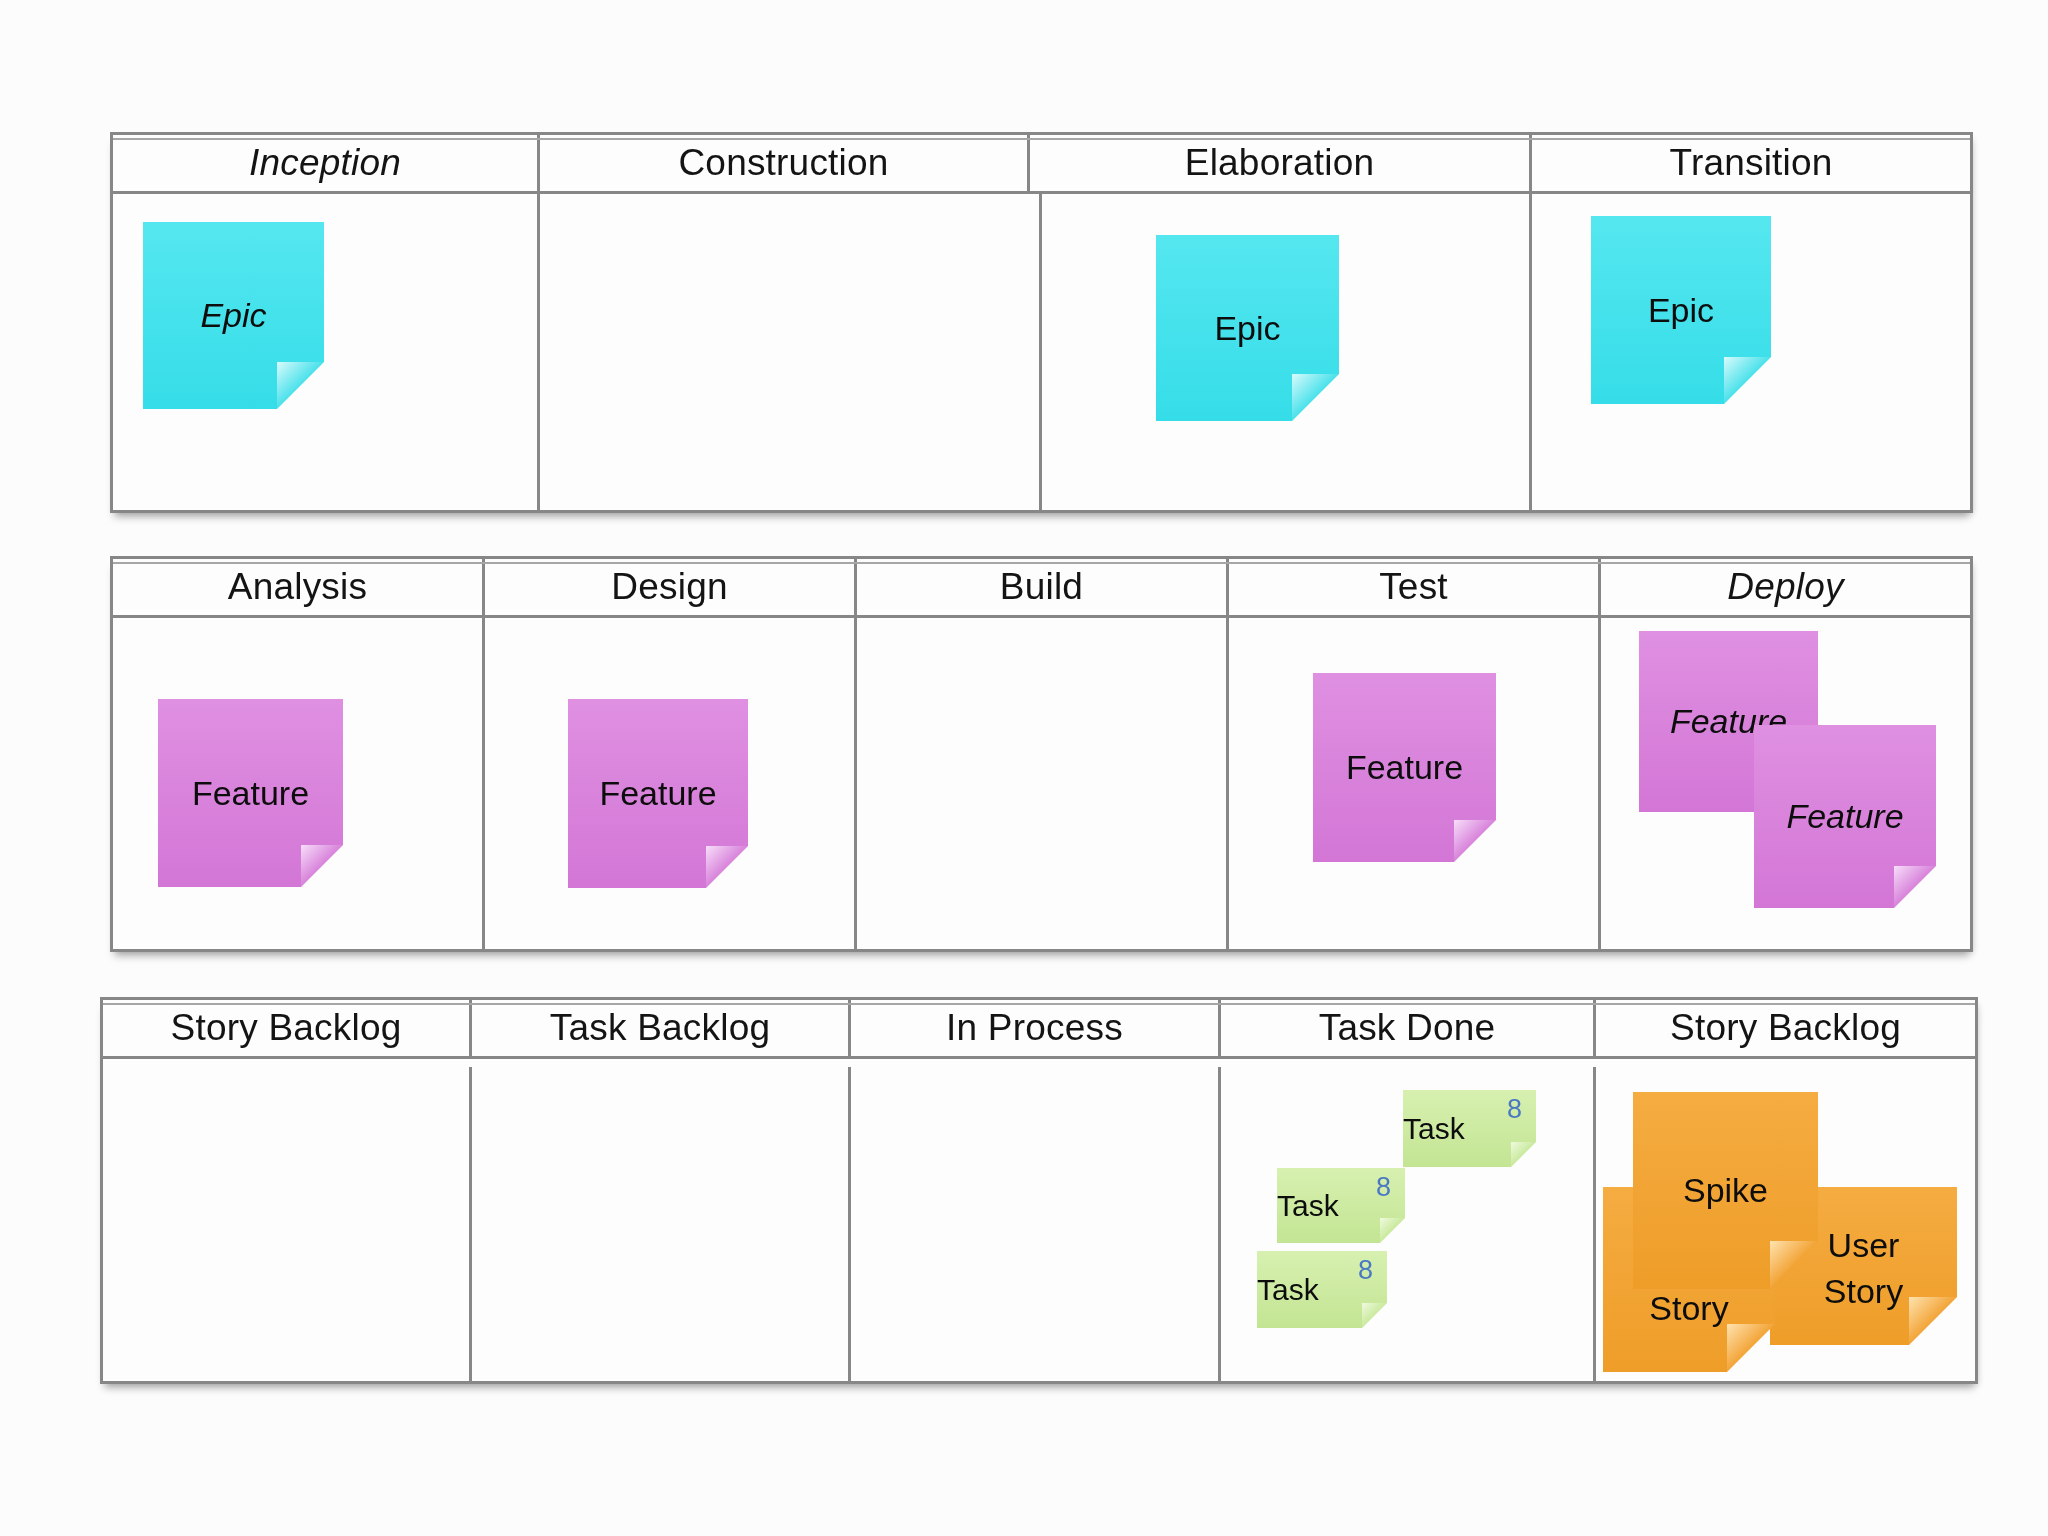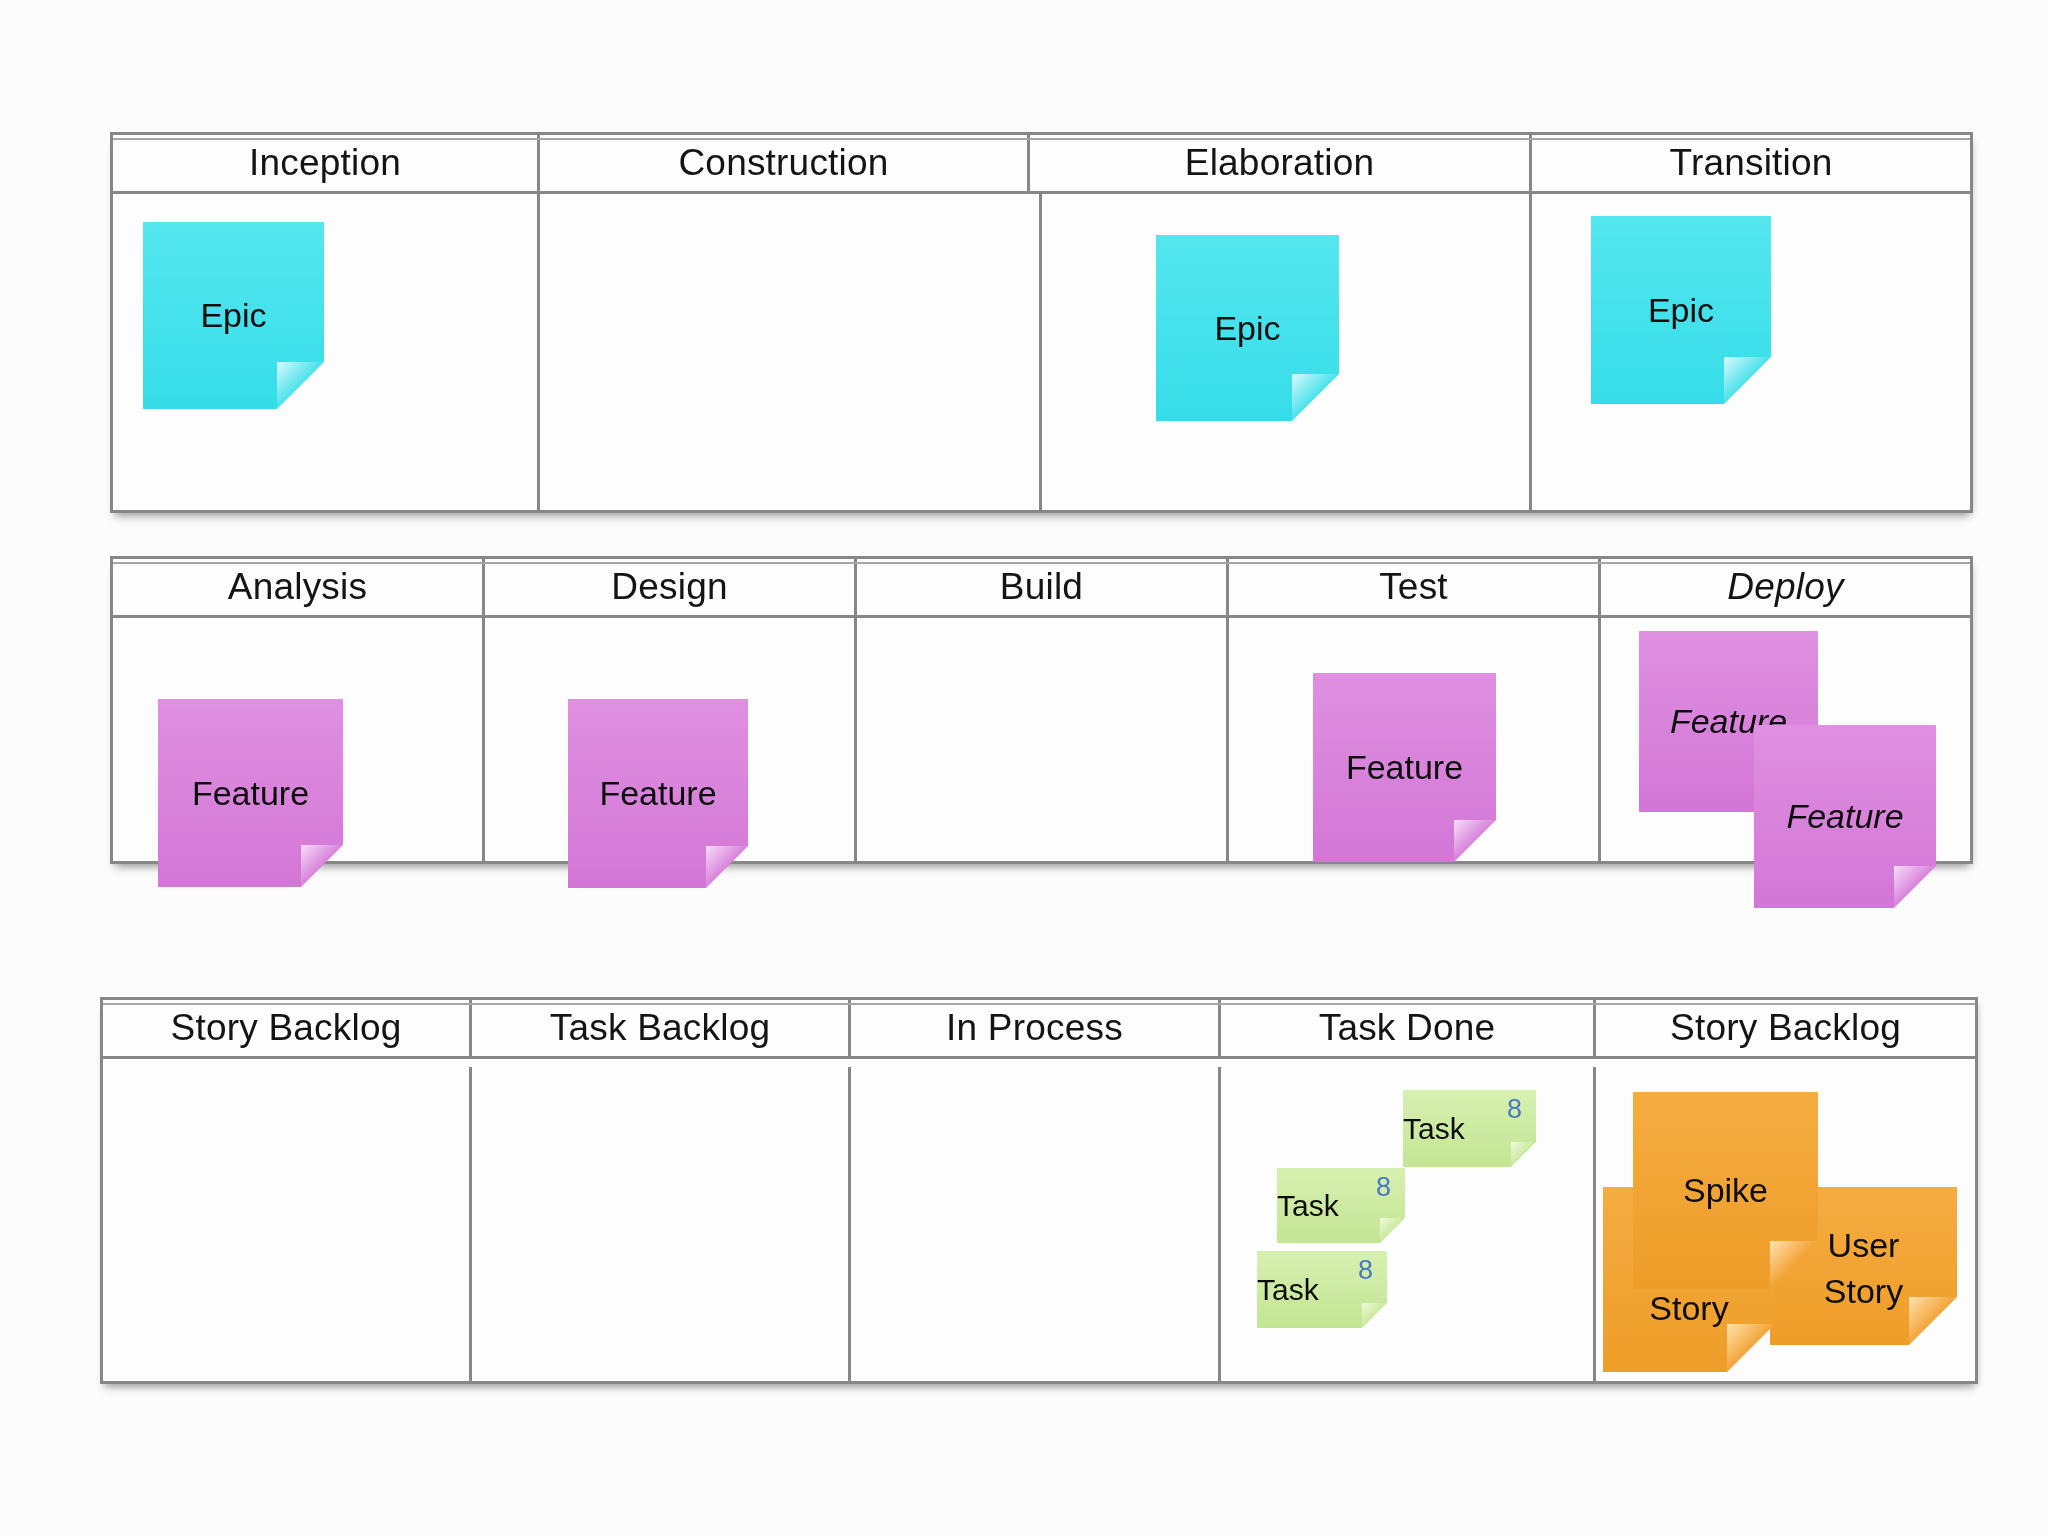--- a/index.html
+++ b/index.html
@@ -17,40 +17,40 @@
     box-sizing:border-box;
     box-shadow:0 8px 8px -4px rgba(0,0,0,0.28), 4px 4px 6px -3px rgba(0,0,0,0.12);
     display:flex;flex-direction:column;
   }
   
   .board::before{
     content:"";position:absolute;top:3px;left:0;right:0;height:2px;
     background:#a6a6a6;z-index:4;
   }
   #board-phases     {left:110px;top:132px;width:1863px;height:381px;}
-  #board-disciplines{left:110px;top:556px;width:1863px;height:308px;}
+  #board-disciplines{left:110px;top:556px;width:1863px;height:396px;}
   #board-kanban     {left:100px;top:997px;width:1878px;height:387px;gap:8px;}
 
   .hdr-row{display:flex;height:59px;flex:0 0 auto;}
   .hdr{
     box-sizing:border-box;height:59px;
     border-right:3px solid #878787;border-bottom:3px solid #878787;
     display:flex;align-items:center;justify-content:center;
     font-size:37px;letter-spacing:0.2px;
   }
   .hdr:last-child{border-right:none;}
   .body-row{display:flex;flex:1 1 auto;}
   .cell{
     box-sizing:border-box;position:relative;
     border-right:3px solid #878787;
   }
   .cell:last-child{border-right:none;}
 
   
-  .b1c0{width:427px;} .b1c1{width:502px;} .b1c2{width:490px;} .b1c3{flex:1;}
+  .b1c0{width:427px;font-style:italic;} .b1c1{width:502px;} .b1c2{width:490px;} .b1c3{flex:1;}
   .b2c0,.b2c1,.b2c2,.b2c3{width:372px;} .b2c4{flex:1;font-style:italic;}
   .b3c0{width:369px;} .b3c1{width:379px;} .b3c2{width:370px;} .b3c3{width:375px;} .b3c4{flex:1;}
 
   
   .note{
     position:absolute;
     display:flex;align-items:center;justify-content:center;
     font-size:34px;color:#0d0d0d;
     clip-path:polygon(0 0,100% 0,100% calc(100% - var(--f)),calc(100% - var(--f)) 100%,0 100%);
     filter:drop-shadow(2px 3px 3px rgba(0,0,0,0.18));

